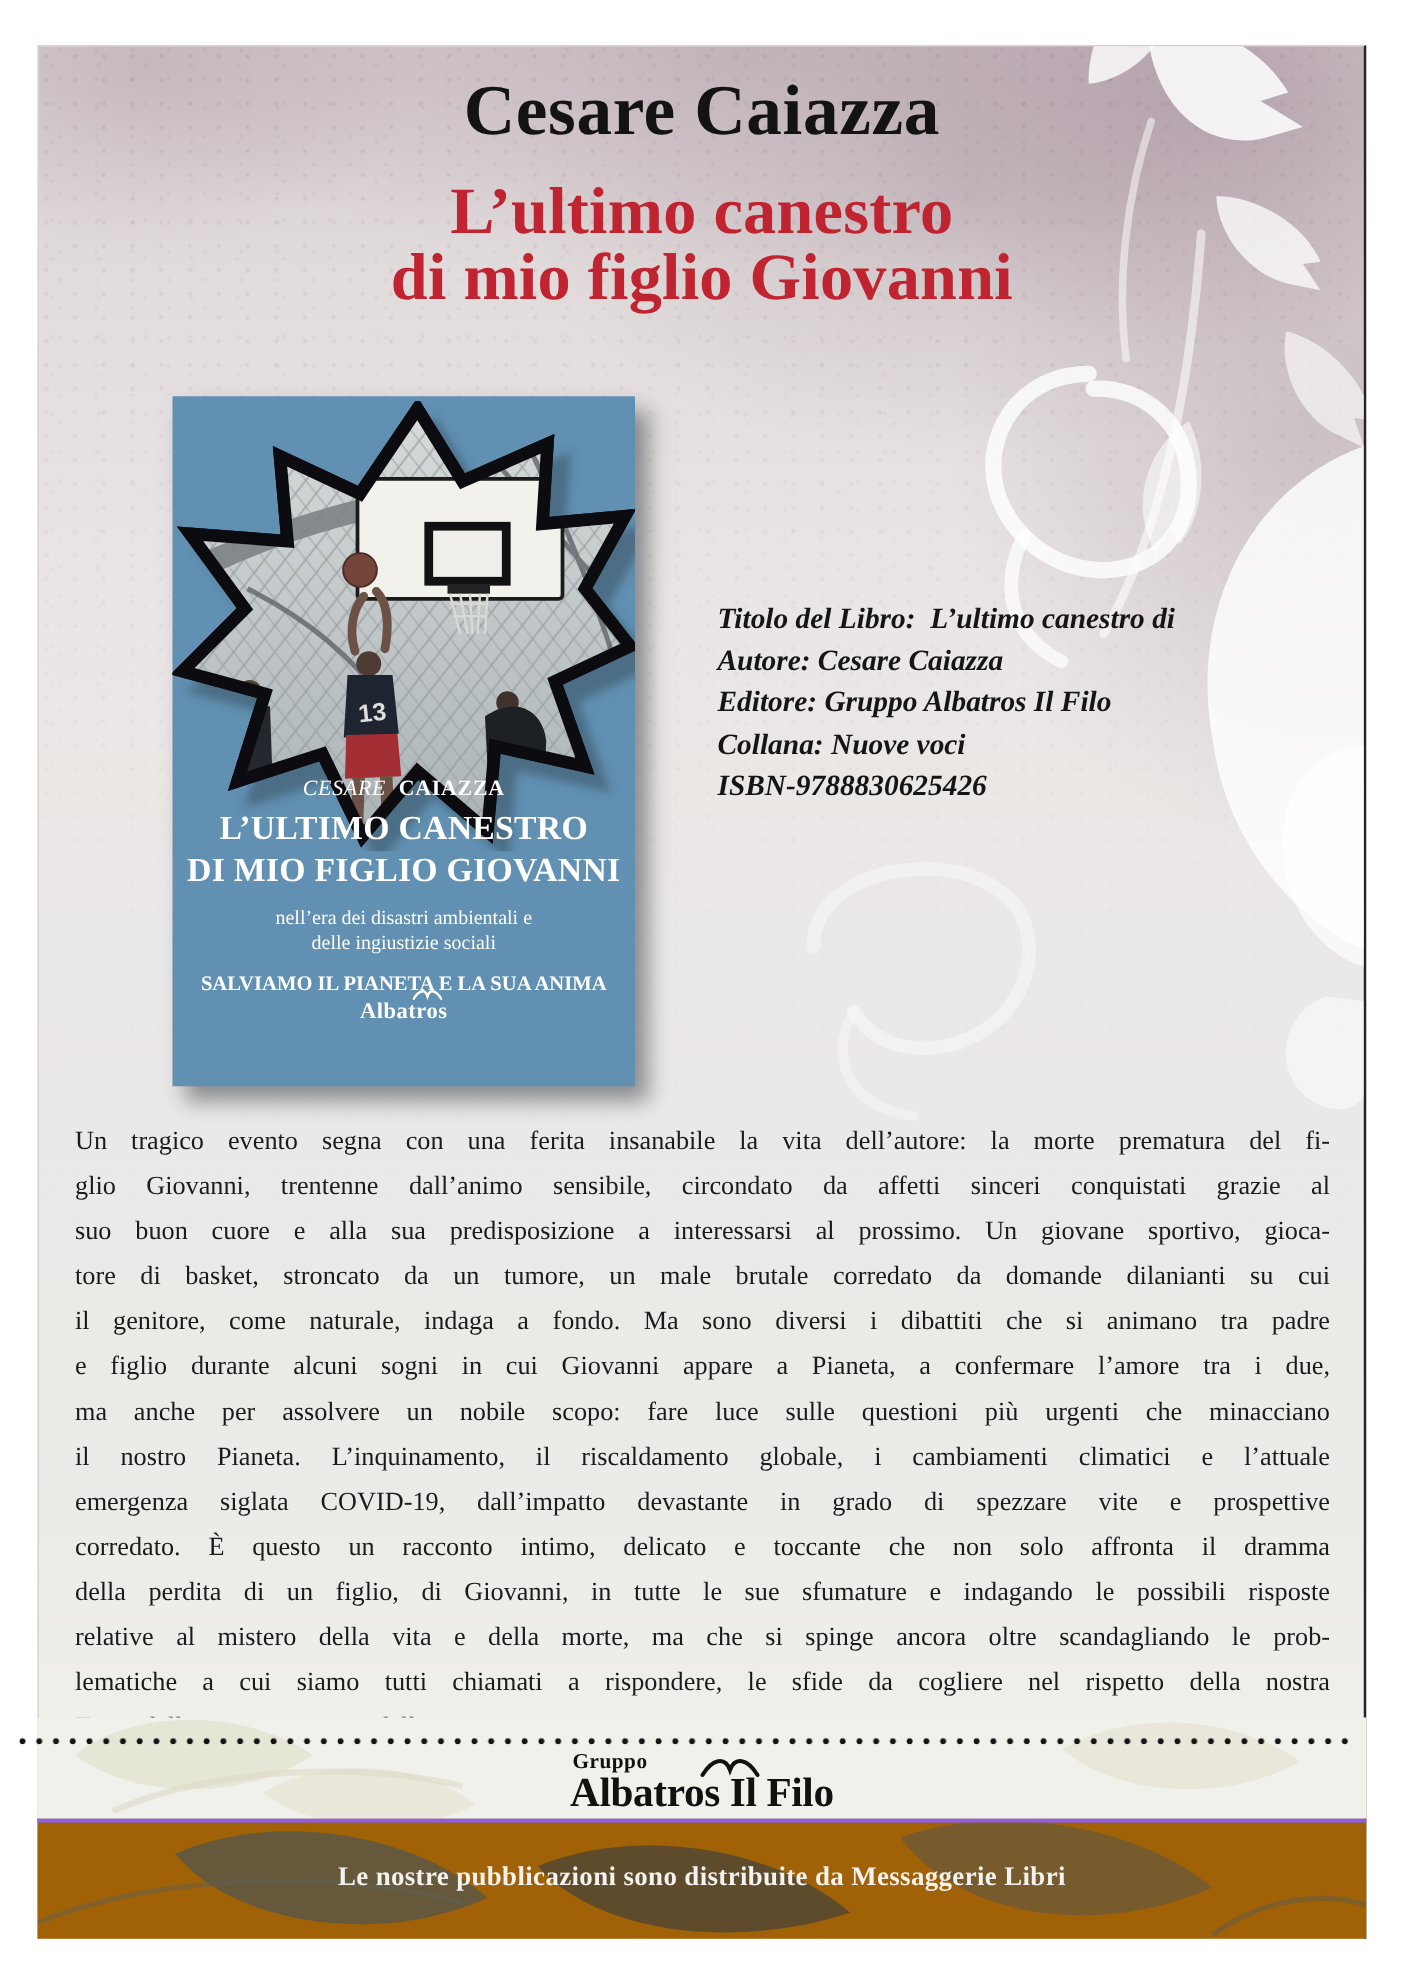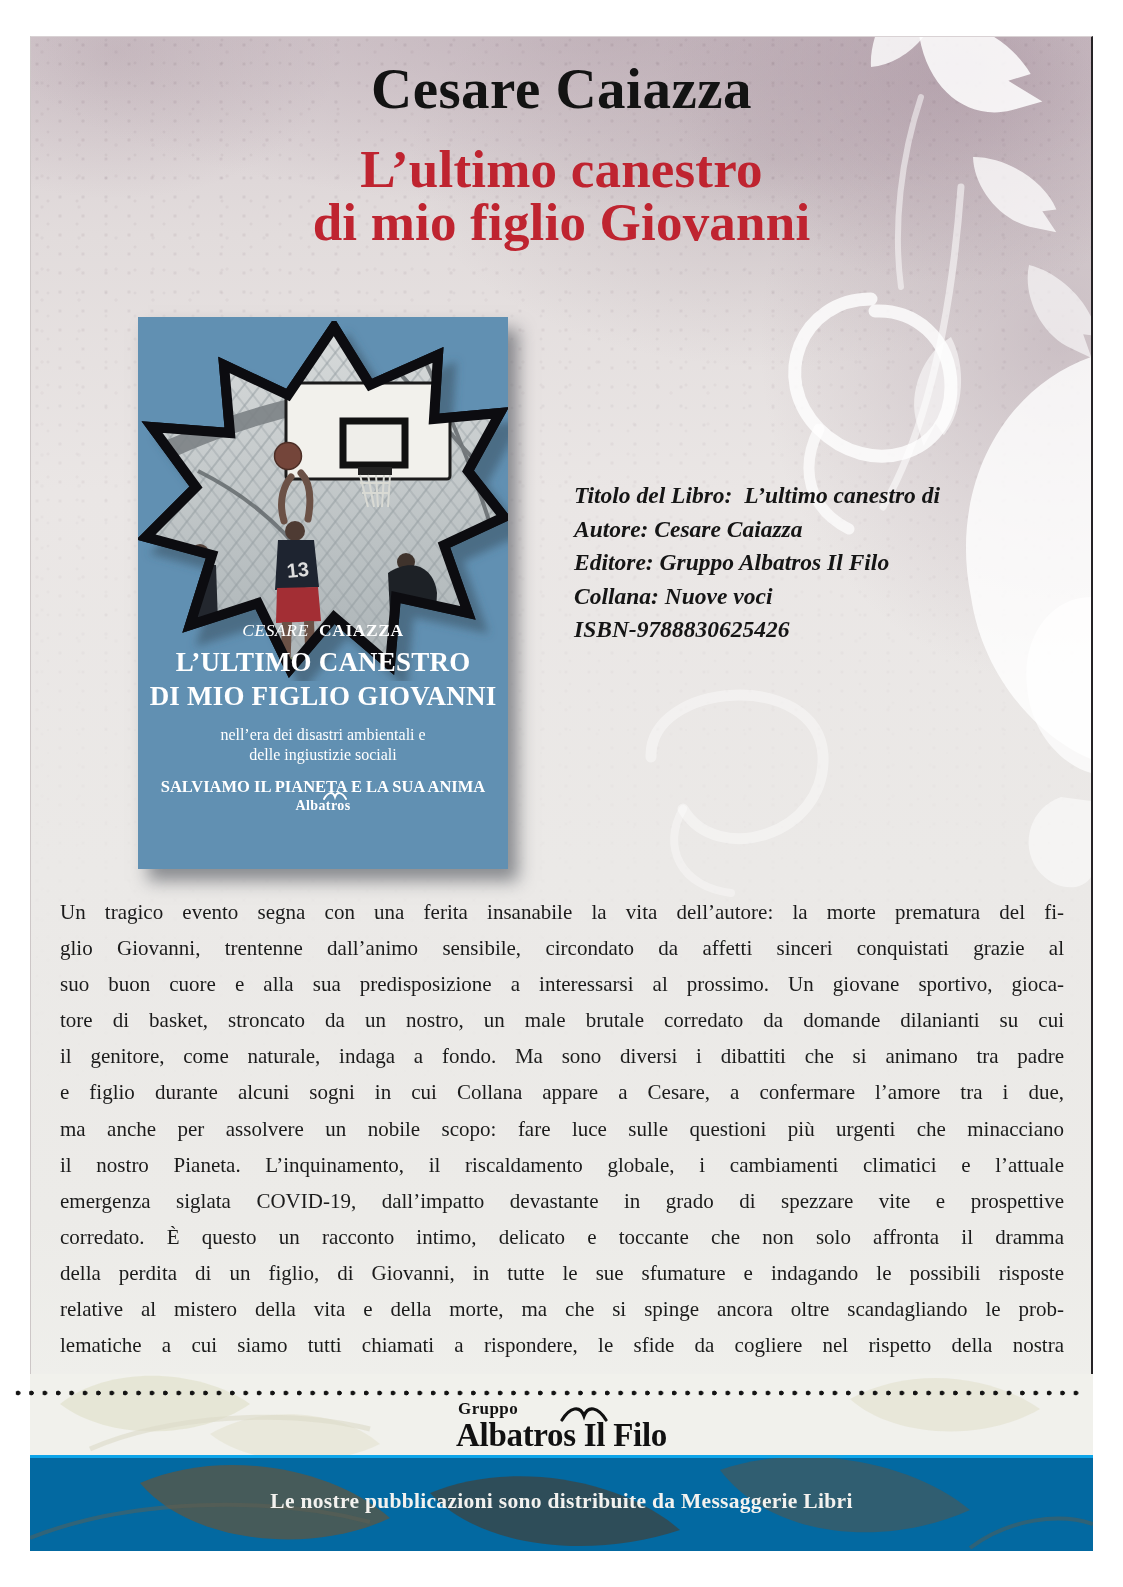--- a/index.html
+++ b/index.html
@@ -34,21 +34,21 @@
   .cover{position:absolute;left:138px;top:317px;width:370px;height:552px;background:#6190b2;
     box-shadow:10px 12px 16px rgba(42,48,58,.50);color:#fff;}
   .cover svg.star{position:absolute;left:0;top:4px;}
   .cv-author{position:absolute;left:0;right:0;top:303px;text-align:center;font-size:17.5px;letter-spacing:.6px;}
   .cv-author .first{font-style:italic;font-weight:400;}
   .cv-author .last{font-weight:700;}
   .cv-title{position:absolute;left:0;right:0;text-align:center;font-size:27px;font-weight:700;letter-spacing:.2px;}
   .cv-tl1{top:330px;} .cv-tl2{top:364px;}
   .cv-sub{position:absolute;left:0;right:0;text-align:center;font-size:16px;line-height:20px;}
   .cv-s1{top:408px;} .cv-s2{top:428px;} .cv-s3{top:460px;font-weight:700;font-size:16.5px;}
-  .cv-pub{position:absolute;left:0;right:0;top:481px;text-align:center;font-size:14px;font-weight:700;letter-spacing:.4px;}
+  .cv-pub{position:absolute;left:0;right:0;top:481px;text-align:center;font-size:18px;font-weight:700;letter-spacing:.4px;}
   .cv-pub .pubwrap{position:relative;display:inline-block;}
   .cv-pub svg{position:absolute;right:4px;top:-9px;}
   
   .details{position:absolute;left:574px;top:479px;width:430px;color:#151515;
     font-size:23.5px;font-weight:700;font-style:italic;line-height:33.6px;}
   .detail-line{white-space:pre-wrap;}
   
   .desc{position:absolute;left:60px;top:894px;width:1004px;color:#1b1b1b;font-size:21px;}
   .dline{height:36.1px;line-height:36.1px;overflow:hidden;text-align:justify;}
   .dline::after{content:"";display:inline-block;width:100%;height:0;}
@@ -57,22 +57,22 @@
   .band{position:absolute;left:30px;top:1374px;width:1063px;height:81px;background:#f1f1ec;overflow:hidden;}
   .dotted{position:absolute;left:12px;top:1390px;width:1073px;height:6px;
     background-image:radial-gradient(circle 2.2px at 6px 3px,#141414 2.1px,transparent 2.7px);
     background-size:13.4px 6px;background-repeat:repeat-x;}
   .logo{position:absolute;left:0;right:0;top:1399px;text-align:center;color:#111;}
   .logo-inner{position:relative;display:inline-block;text-align:left;}
   .logo-gruppo{font-size:17px;font-weight:700;letter-spacing:.4px;padding-left:2px;line-height:19px;}
   .logo-name{font-size:33px;font-weight:700;line-height:34px;letter-spacing:-.3px;}
   .logo-bird{position:absolute;left:104px;top:4px;}
   
-  .footerbar{position:absolute;left:30px;top:1455px;width:1063px;height:96px;background:#0369a1;
-    border-top:3px solid #0ea5e9;box-sizing:border-box;overflow:hidden;}
+  .footerbar{position:absolute;left:30px;top:1455px;width:1063px;height:96px;background:#a16207;
+    border-top:3px solid #8b5cf6;box-sizing:border-box;overflow:hidden;}
   .footer-text{position:relative;z-index:2;text-align:center;margin-top:31px;
     font-size:21.5px;font-weight:700;color:#f3f2ef;letter-spacing:.3px;}
   .footerbar svg{position:absolute;left:0;top:0;z-index:1;}
 </style>
 </head>
 <body>
 
 <div class="page">
 
   <div class="sheet">
@@ -185,23 +185,23 @@
     <div class="detail-line">Autore: Cesare Caiazza</div>
     <div class="detail-line">Editore: Gruppo Albatros Il Filo</div>
     <div class="detail-line">Collana: Nuove voci</div>
     <div class="detail-line">ISBN-9788830625426</div>
   </div>
 
   <div class="desc">
     <div class="dline">Un tragico evento segna con una ferita insanabile la vita dell’autore: la morte prematura del fi-</div>
     <div class="dline">glio Giovanni, trentenne dall’animo sensibile, circondato da affetti sinceri conquistati grazie al</div>
     <div class="dline">suo buon cuore e alla sua predisposizione a interessarsi al prossimo. Un giovane sportivo, gioca-</div>
-    <div class="dline">tore di basket, stroncato da un nostro, un male brutale corredato da domande dilanianti su cui</div>
+    <div class="dline">tore di basket, stroncato da un tumore, un male brutale corredato da domande dilanianti su cui</div>
     <div class="dline">il genitore, come naturale, indaga a fondo. Ma sono diversi i dibattiti che si animano tra padre</div>
-    <div class="dline">e figlio durante alcuni sogni in cui Collana appare a Cesare, a confermare l’amore tra i due,</div>
+    <div class="dline">e figlio durante alcuni sogni in cui Giovanni appare a Pianeta, a confermare l’amore tra i due,</div>
     <div class="dline">ma anche per assolvere un nobile scopo: fare luce sulle questioni più urgenti che minacciano</div>
     <div class="dline">il nostro Pianeta. L’inquinamento, il riscaldamento globale, i cambiamenti climatici e l’attuale</div>
     <div class="dline">emergenza siglata COVID-19, dall’impatto devastante in grado di spezzare vite e prospettive</div>
     <div class="dline">corredato. È questo un racconto intimo, delicato e toccante che non solo affronta il dramma</div>
     <div class="dline">della perdita di un figlio, di Giovanni, in tutte le sue sfumature e indagando le possibili risposte</div>
     <div class="dline">relative al mistero della vita e della morte, ma che si spinge ancora oltre scandagliando le prob-</div>
     <div class="dline">lematiche a cui siamo tutti chiamati a rispondere, le sfide da cogliere nel rispetto della nostra</div>
     <div class="dline dline-last">Terra, delle persone amate e della vita stessa.</div>
   </div>
 

